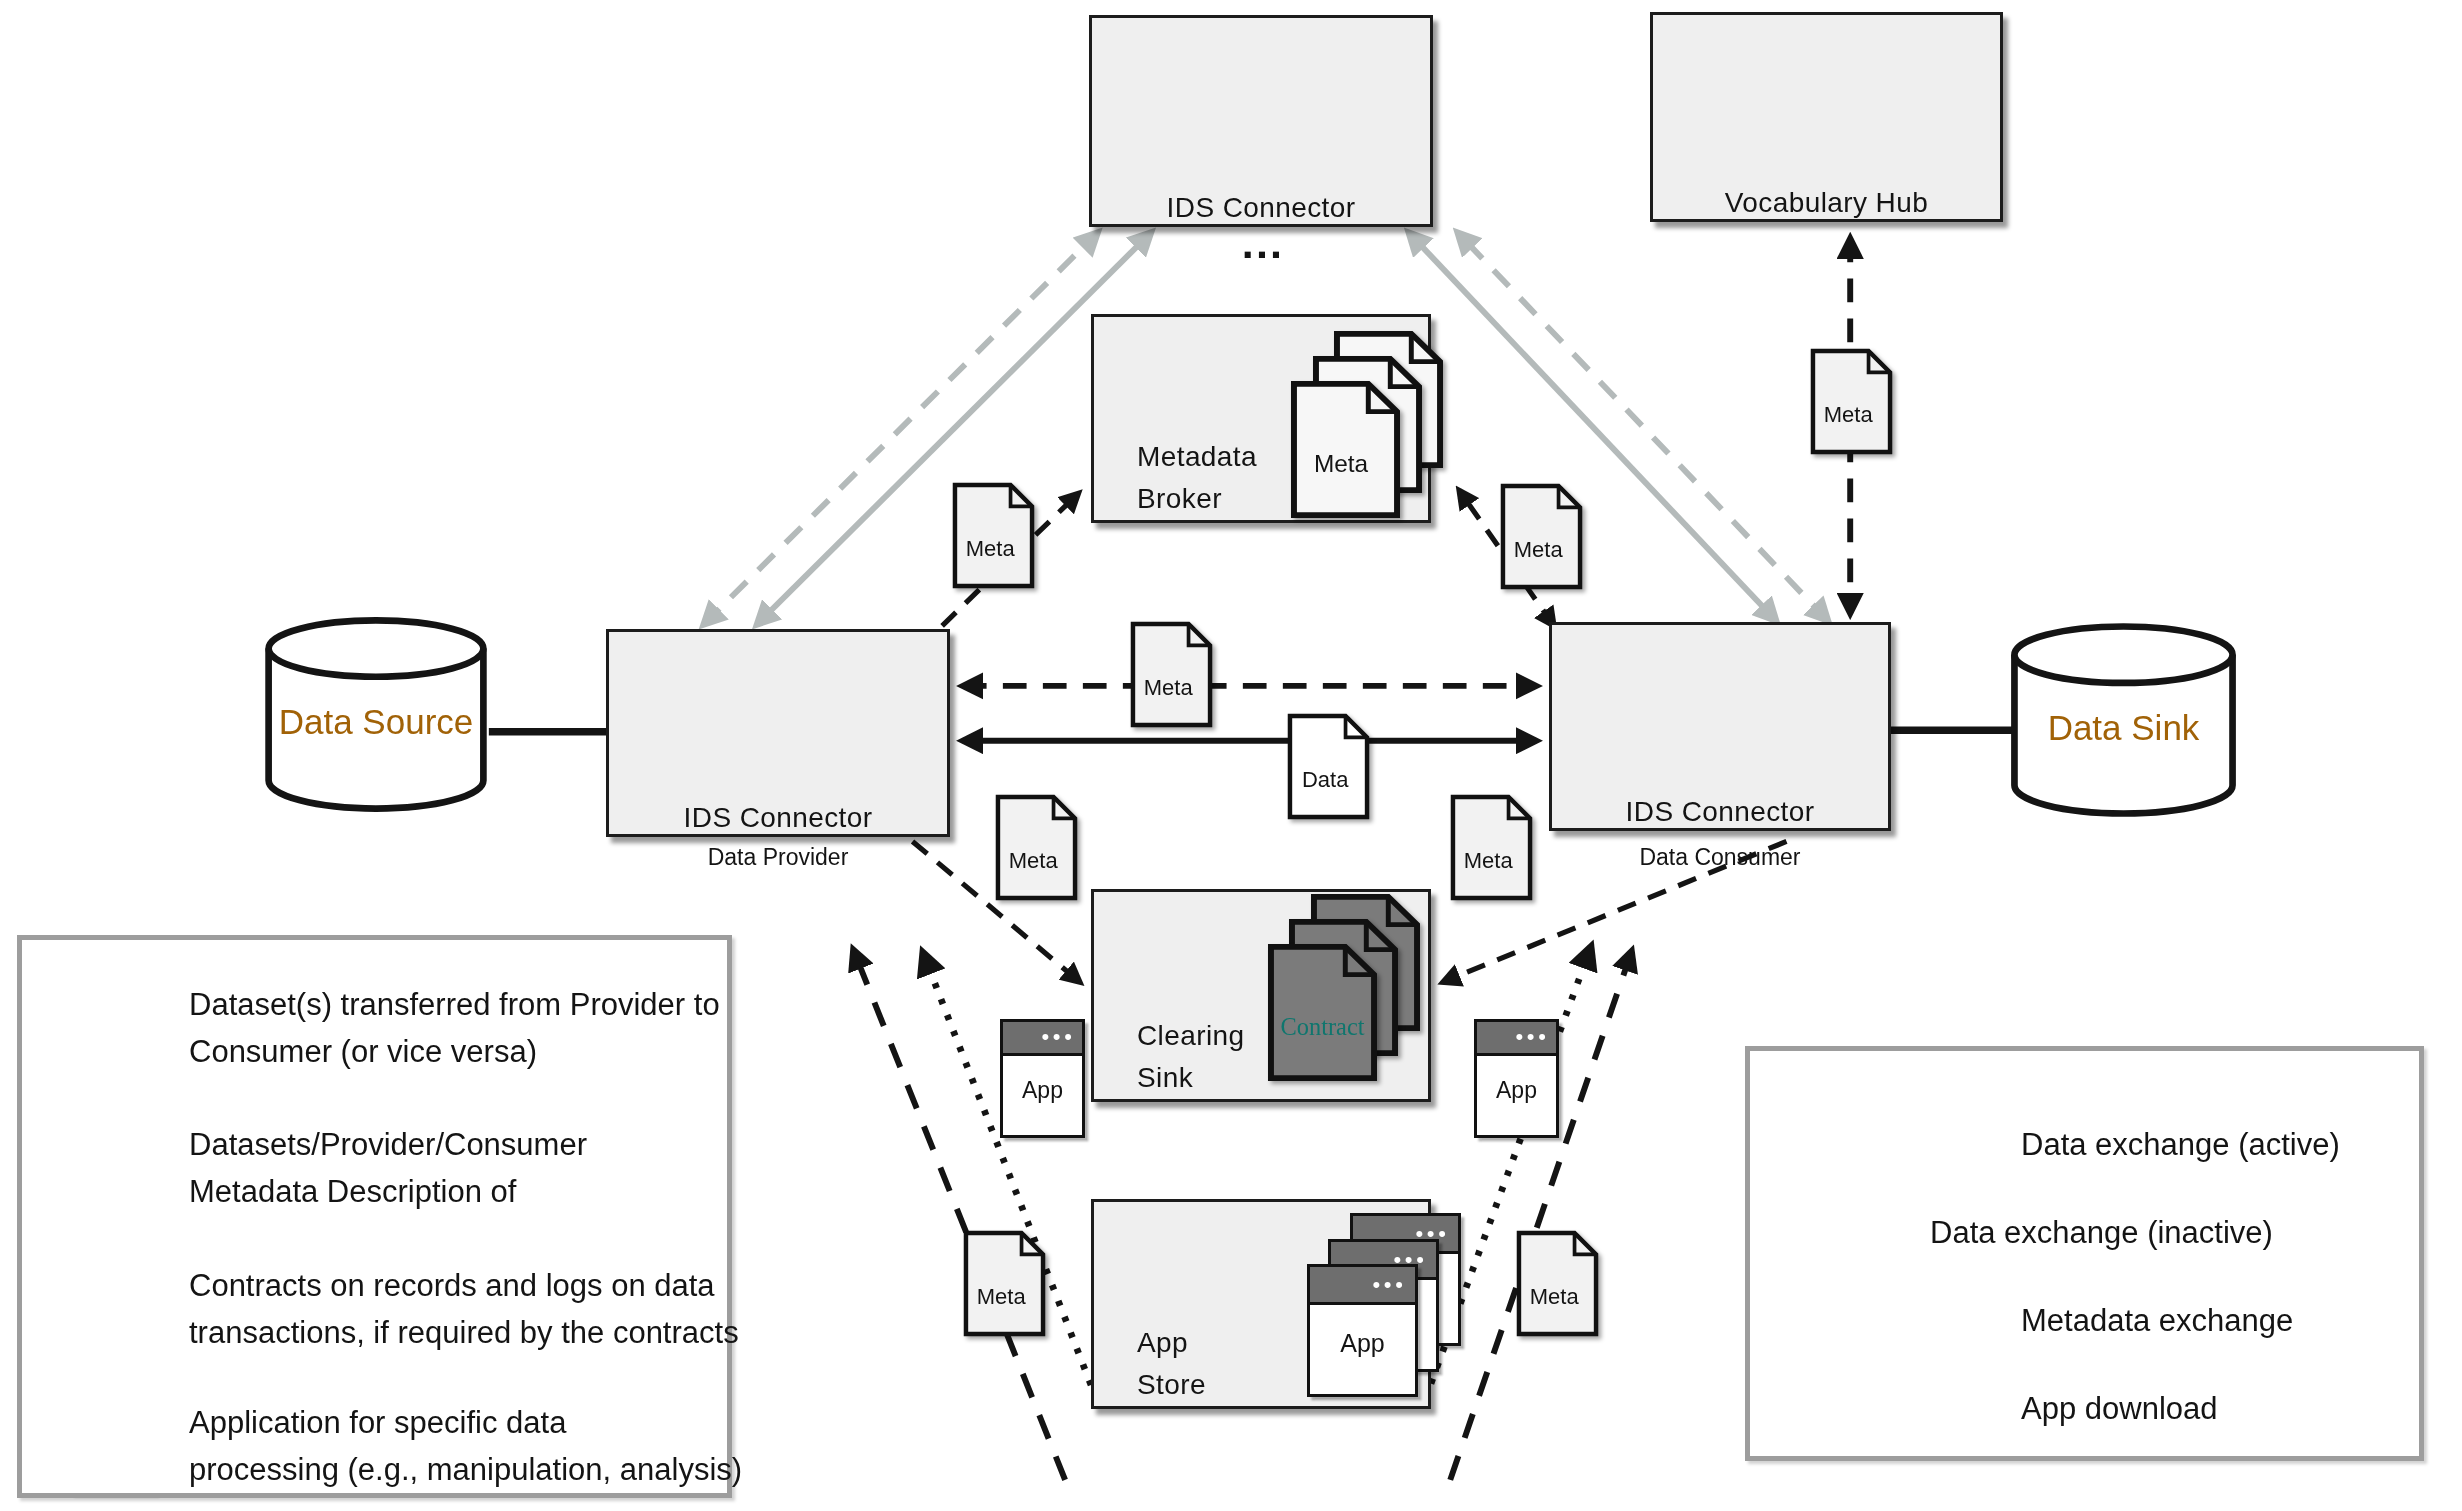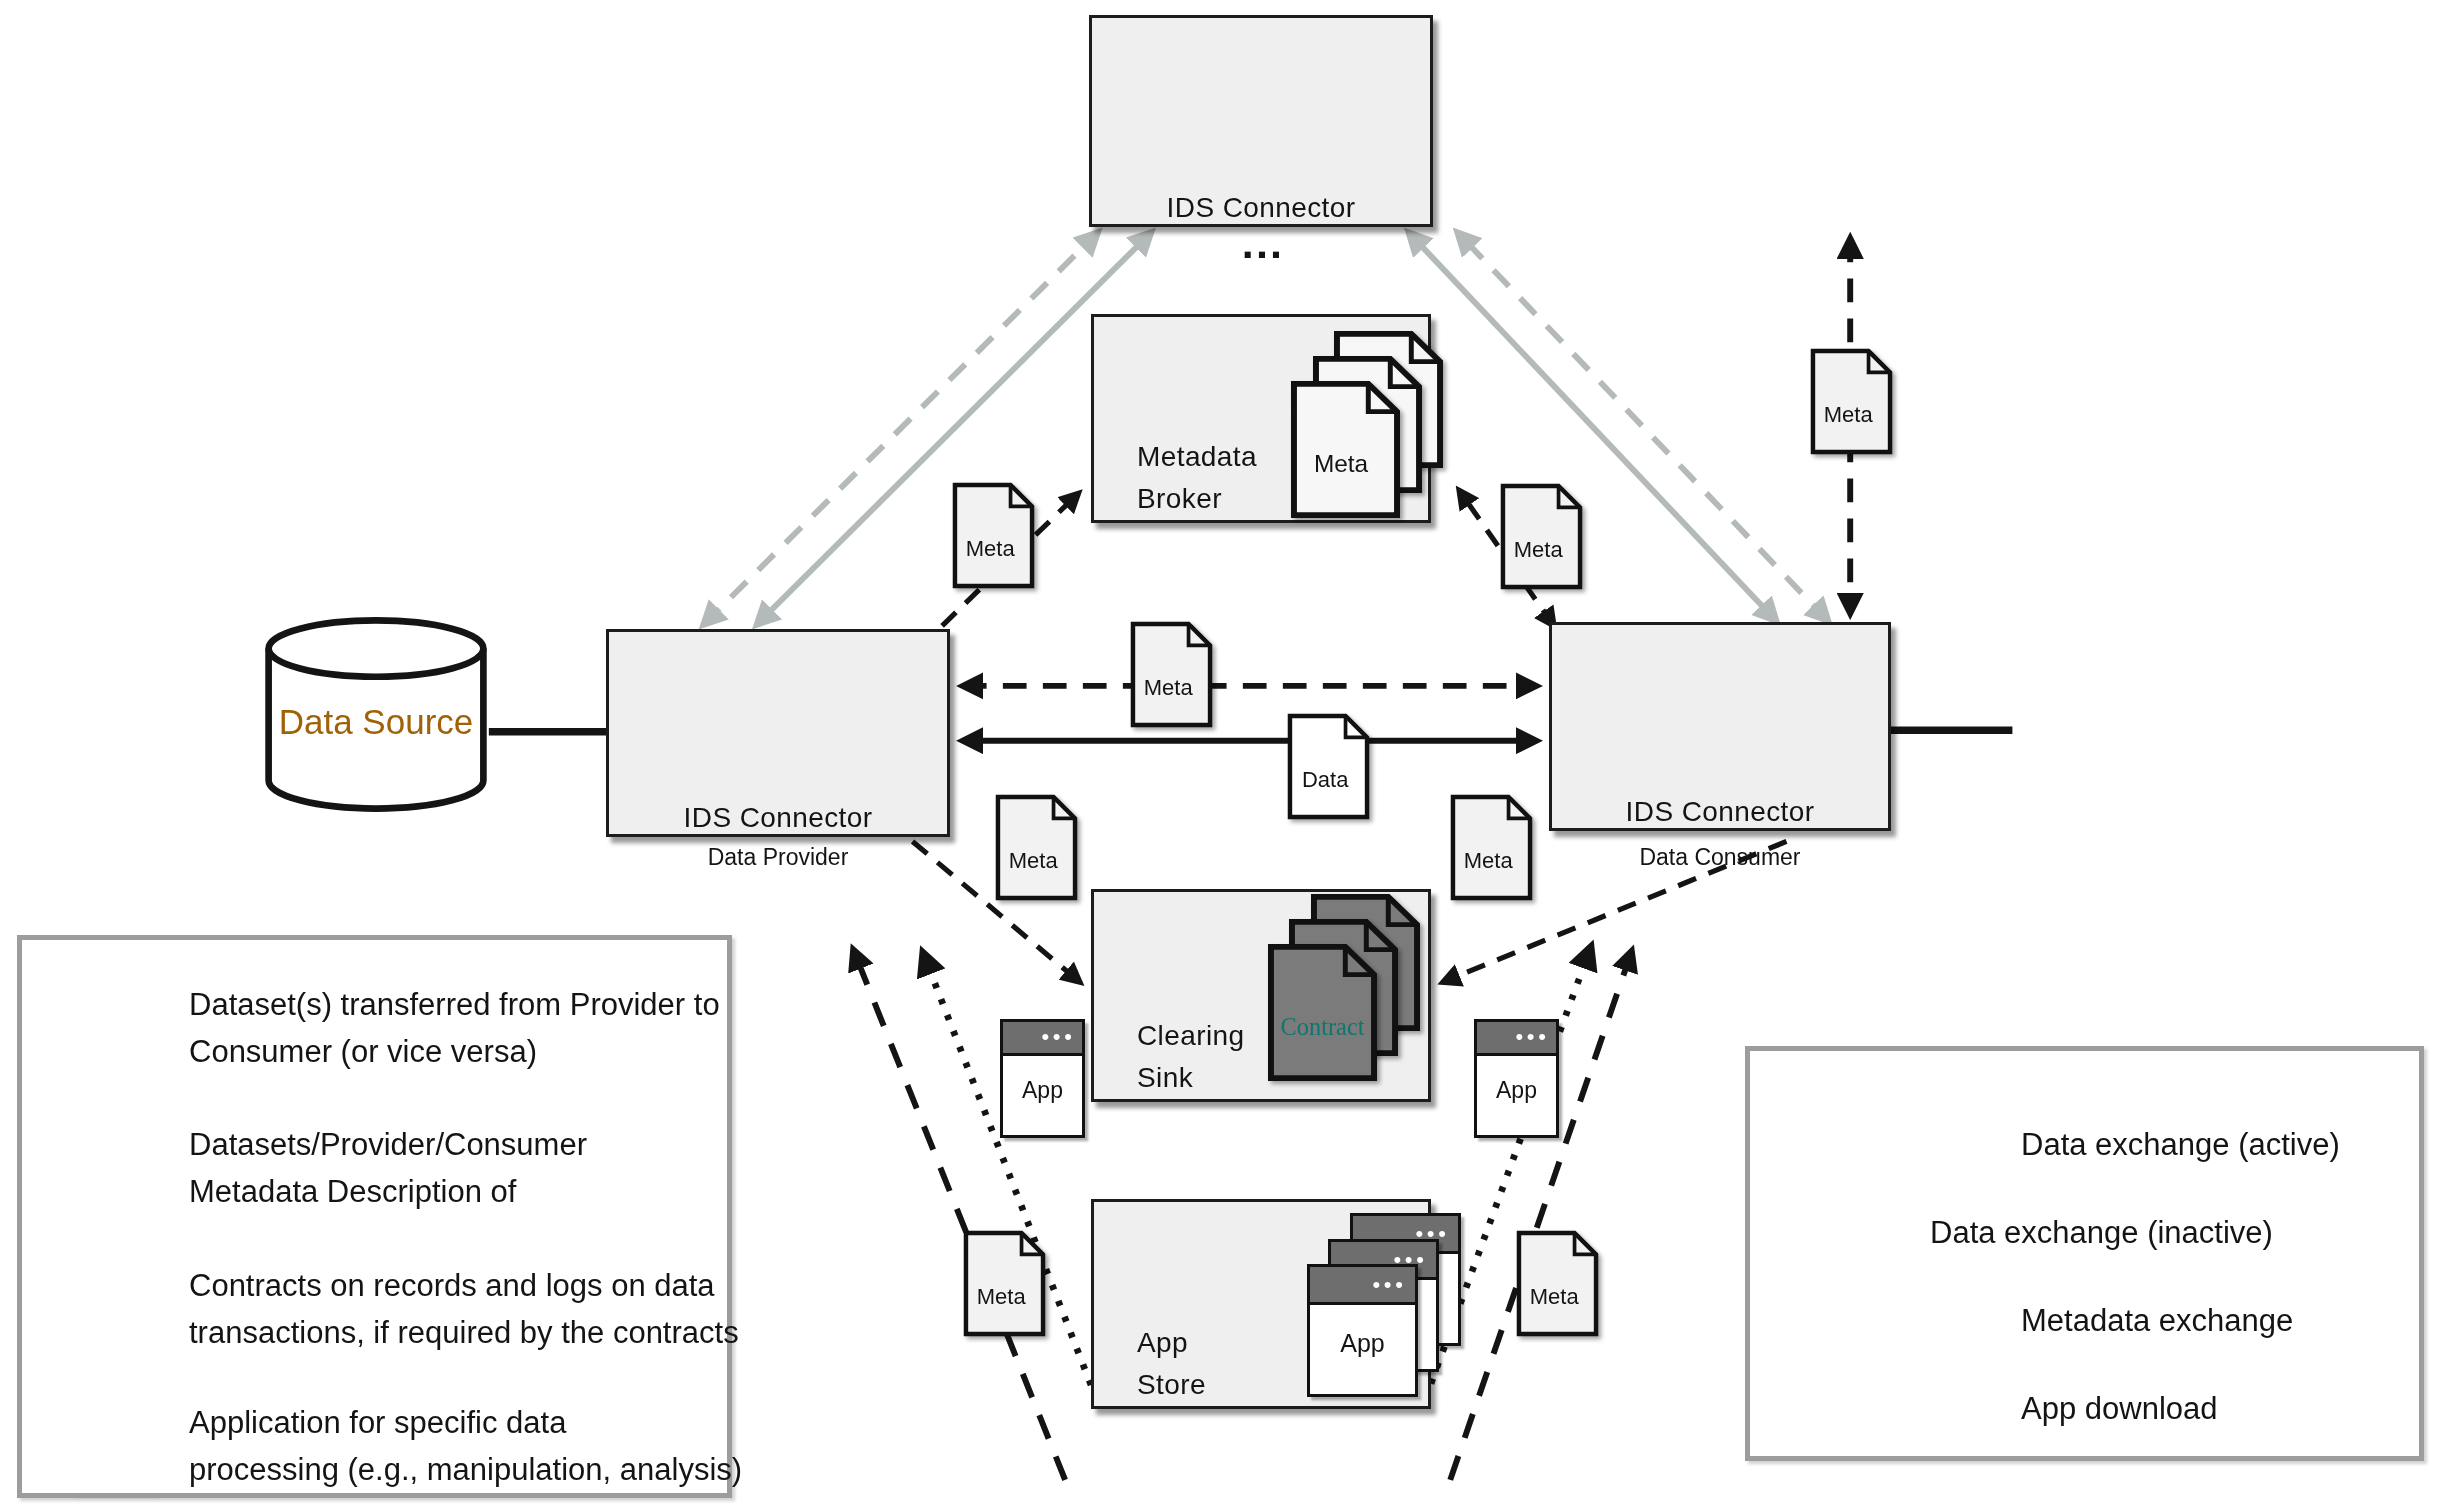--- a/index.html
+++ b/index.html
@@ -108,20 +108,23 @@
     <line x1="2412" y1="1541" x2="2668" y2="1541" stroke="#141414" stroke-width="9" marker-start="url(#ab)" marker-end="url(#ab)"></line>
     <line x1="2412" y1="1660" x2="2672" y2="1660" stroke="#b4baba" stroke-width="9" marker-start="url(#ag)" marker-end="url(#ag)"></line>
     <line x1="2418" y1="1779" x2="2662" y2="1779" stroke="#141414" stroke-width="9" stroke-dasharray="34 26" marker-start="url(#ab)" marker-end="url(#ab)"></line>
     <line x1="2412" y1="1898" x2="2662" y2="1898" stroke="#141414" stroke-width="10" stroke-dasharray="7 16" marker-end="url(#ab)"></line>
   </svg>
 
   <div class="node" style="left:1089px;top:15px;width:344px;height:212px;">
     <span>IDS Connector</span>
   </div>
 
+  <div class="node" style="left:1650px;top:12px;width:353px;height:210px;">
+    <span>Vocabulary Hub</span>
+  </div>
 
   <div class="node left-text" style="left:1091px;top:314px;width:340px;height:209px;">
     <span class="two-line">
       <span>Metadata</span>
       <span>Broker</span>
     </span>
   </div>
 
   <div class="node" style="left:606px;top:629px;width:344px;height:208px;">
     <span>IDS Connector</span>
@@ -146,20 +149,27 @@
   </div>
 
   <div class="cyl" style="left:264px;top:616px;width:224px;height:197px;">
     <svg viewBox="0 0 302 266">
       <path d="M6 44 V222 A145 38 0 0 0 296 222 V44" fill="#ffffff" stroke="#141414" stroke-width="9"></path>
       <ellipse cx="151" cy="44" rx="145" ry="38" fill="#ffffff" stroke="#141414" stroke-width="9"></ellipse>
     </svg>
     <div class="cyl-label">Data Source</div>
   </div>
 
+  <div class="cyl" style="left:2010px;top:622px;width:227px;height:196px;">
+    <svg viewBox="0 0 306 264">
+      <path d="M6 44 V220 A147 38 0 0 0 300 220 V44" fill="#ffffff" stroke="#141414" stroke-width="9"></path>
+      <ellipse cx="153" cy="44" rx="147" ry="38" fill="#ffffff" stroke="#141414" stroke-width="9"></ellipse>
+    </svg>
+    <div class="cyl-label">Data Sink</div>
+  </div>
 
   <div class="plain-label" style="left:606px;top:844px;width:344px;">Data Provider</div>
   <div class="plain-label" style="left:1549px;top:844px;width:342px;">Data Consumer</div>
   <div class="ellipsis" style="left:1226px;top:219px;width:74px;text-align:center;">...</div>
 
   <div class="doc" style="left:1810px;top:348px;width:83px;height:107px;">
       <svg viewBox="0 0 112 145" preserveAspectRatio="none">
         <path d="M4 4 H79 L108 33 V141 H4 Z" style="fill:var(--fill,#f2f2f2)" stroke="#111" stroke-width="6" stroke-linejoin="miter"></path>
         <path d="M79 4 V33 H108" fill="none" stroke="#111" stroke-width="5"></path>
       </svg>

